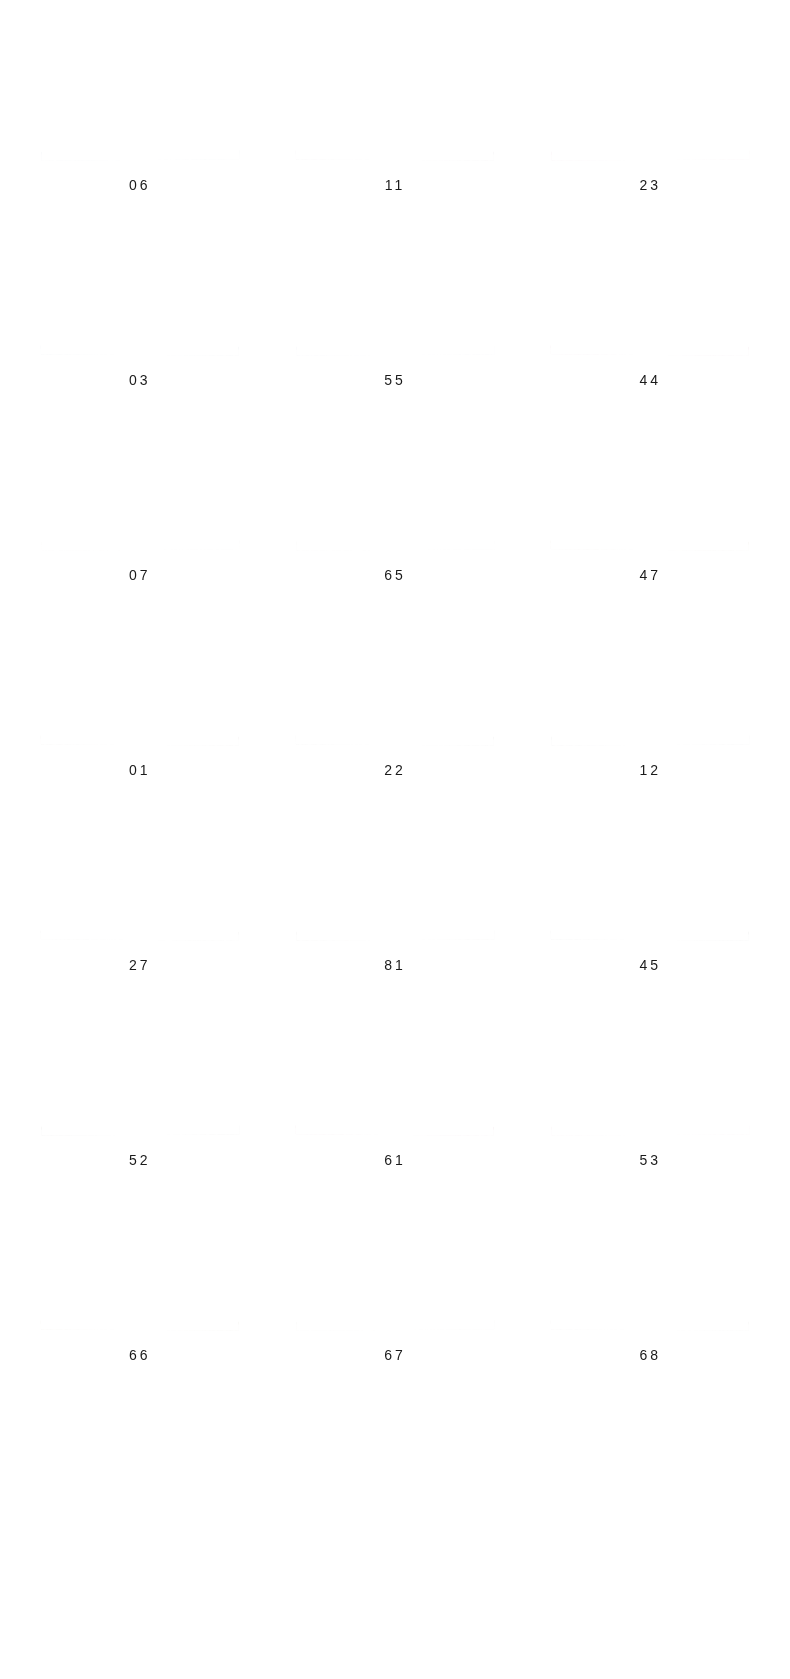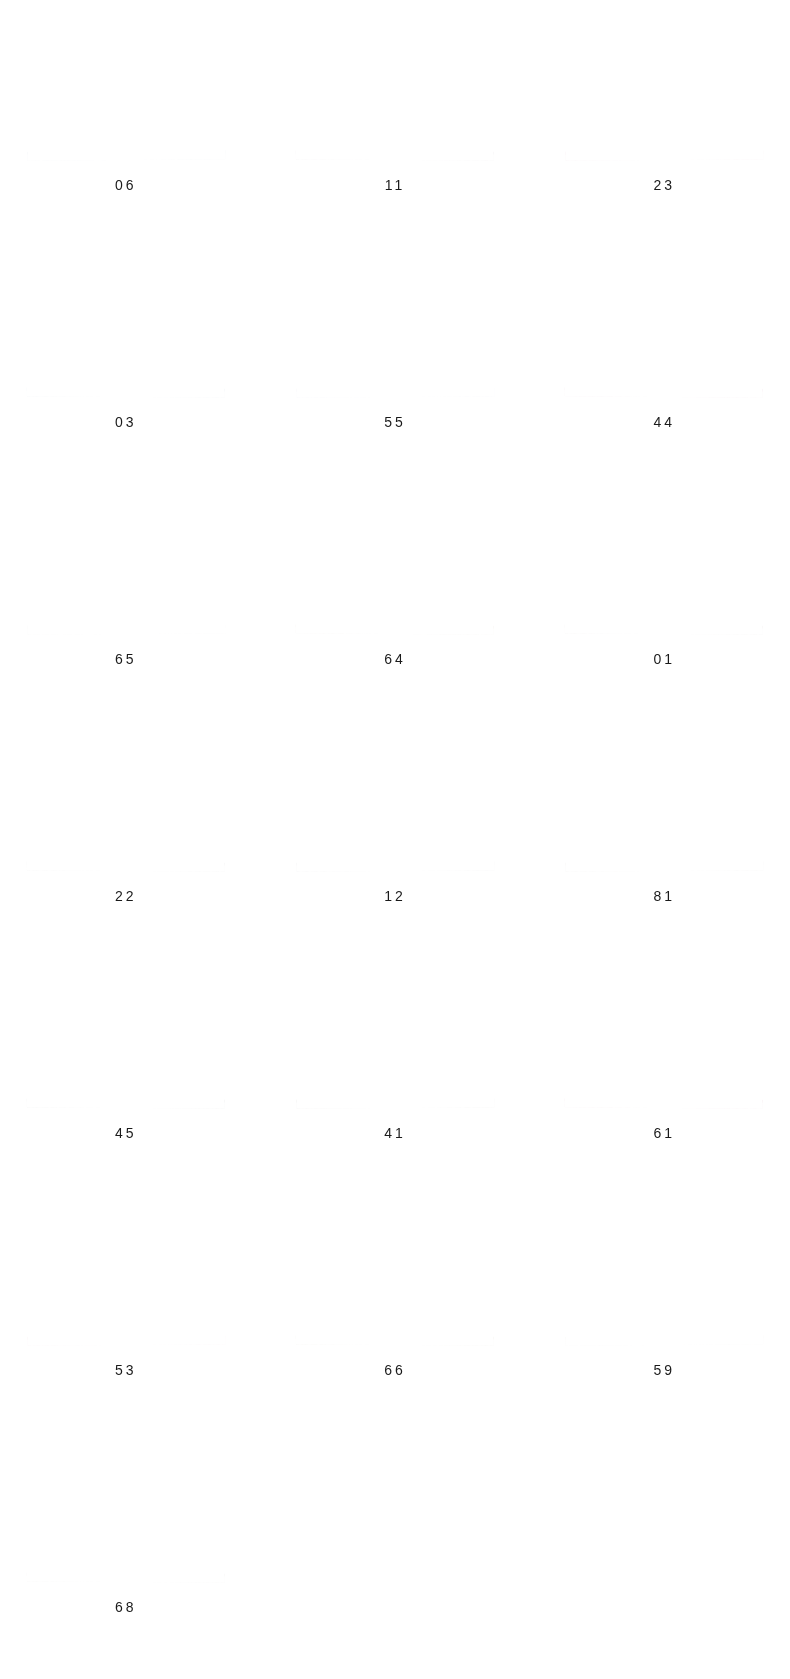--- a/index.html
+++ b/index.html
@@ -26,21 +26,20 @@
   .swatch-grid {
     display: grid;
     grid-template-columns: repeat(3, 1fr);
     grid-auto-rows: 195px;
     column-gap: 0px;
     row-gap: 0px;
     width: 790px;
     box-sizing: border-box;
     padding-left: 12px;
     padding-right: 12px;
-    gap: 42px;
   }
 
   .swatch-cell {
     position: relative;
     width: 100%;
     height: 195px;
     display: flex;
     flex-direction: column;
     align-items: center;
   }
@@ -200,40 +199,51 @@
           <div class="swatch">
             <div class="base" style="background: rgb(163, 31, 99);"></div>
             <div class="wales"></div>
             <div class="weft"></div>
             <div class="sheen"></div>
           </div>
         </div>
         <div class="swatch-label">44</div>
       </div>
       <div class="swatch-cell">
+        <div class="swatch-wrap" style="transform: rotate(-0.5deg);">
+          <div class="swatch">
+            <div class="base" style="background: rgb(227, 215, 204);"></div>
+            <div class="wales"></div>
+            <div class="weft"></div>
+            <div class="sheen"></div>
+          </div>
+        </div>
+        <div class="swatch-label">07</div>
+      </div>
+      <div class="swatch-cell">
         <div class="swatch-wrap" style="transform: rotate(-0.3deg);">
           <div class="swatch">
             <div class="base" style="background: rgb(207, 199, 182);"></div>
             <div class="wales"></div>
             <div class="weft"></div>
             <div class="sheen"></div>
           </div>
         </div>
         <div class="swatch-label">65</div>
       </div>
       <div class="swatch-cell">
         <div class="swatch-wrap" style="transform: rotate(0.4deg);">
           <div class="swatch">
             <div class="base" style="background: rgb(160, 127, 78);"></div>
             <div class="wales"></div>
             <div class="weft"></div>
             <div class="sheen"></div>
           </div>
         </div>
-        <div class="swatch-label">64</div>
+        <div class="swatch-label">47</div>
       </div>
       <div class="swatch-cell">
         <div class="swatch-wrap" style="transform: rotate(0.3deg);">
           <div class="swatch">
             <div class="base" style="background: rgb(123, 82, 71);"></div>
             <div class="wales"></div>
             <div class="weft"></div>
             <div class="sheen"></div>
           </div>
         </div>
@@ -255,20 +265,31 @@
           <div class="swatch">
             <div class="base" style="background: rgb(67, 58, 78);"></div>
             <div class="wales"></div>
             <div class="weft"></div>
             <div class="sheen"></div>
           </div>
         </div>
         <div class="swatch-label">12</div>
       </div>
       <div class="swatch-cell">
+        <div class="swatch-wrap" style="transform: rotate(0.4deg);">
+          <div class="swatch">
+            <div class="base" style="background: rgb(145, 145, 124);"></div>
+            <div class="wales"></div>
+            <div class="weft"></div>
+            <div class="sheen"></div>
+          </div>
+        </div>
+        <div class="swatch-label">27</div>
+      </div>
+      <div class="swatch-cell">
         <div class="swatch-wrap" style="transform: rotate(-0.3deg);">
           <div class="swatch">
             <div class="base" style="background: rgb(93, 83, 64);"></div>
             <div class="wales"></div>
             <div class="weft"></div>
             <div class="sheen"></div>
           </div>
         </div>
         <div class="swatch-label">81</div>
       </div>
@@ -285,21 +306,21 @@
       </div>
       <div class="swatch-cell">
         <div class="swatch-wrap" style="transform: rotate(-0.3deg);">
           <div class="swatch">
             <div class="base" style="background: rgb(43, 33, 31);"></div>
             <div class="wales"></div>
             <div class="weft"></div>
             <div class="sheen"></div>
           </div>
         </div>
-        <div class="swatch-label">41</div>
+        <div class="swatch-label">52</div>
       </div>
       <div class="swatch-cell">
         <div class="swatch-wrap" style="transform: rotate(0.4deg);">
           <div class="swatch">
             <div class="base" style="background: rgb(155, 22, 69);"></div>
             <div class="wales"></div>
             <div class="weft"></div>
             <div class="sheen"></div>
           </div>
         </div>
@@ -329,21 +350,21 @@
       </div>
       <div class="swatch-cell">
         <div class="swatch-wrap" style="transform: rotate(-0.4deg);">
           <div class="swatch">
             <div class="base" style="background: rgb(194, 182, 169);"></div>
             <div class="wales"></div>
             <div class="weft"></div>
             <div class="sheen"></div>
           </div>
         </div>
-        <div class="swatch-label">59</div>
+        <div class="swatch-label">67</div>
       </div>
       <div class="swatch-cell">
         <div class="swatch-wrap" style="transform: rotate(0.3deg);">
           <div class="swatch">
             <div class="base" style="background: rgb(141, 128, 120);"></div>
             <div class="wales"></div>
             <div class="weft"></div>
             <div class="sheen"></div>
           </div>
         </div>

